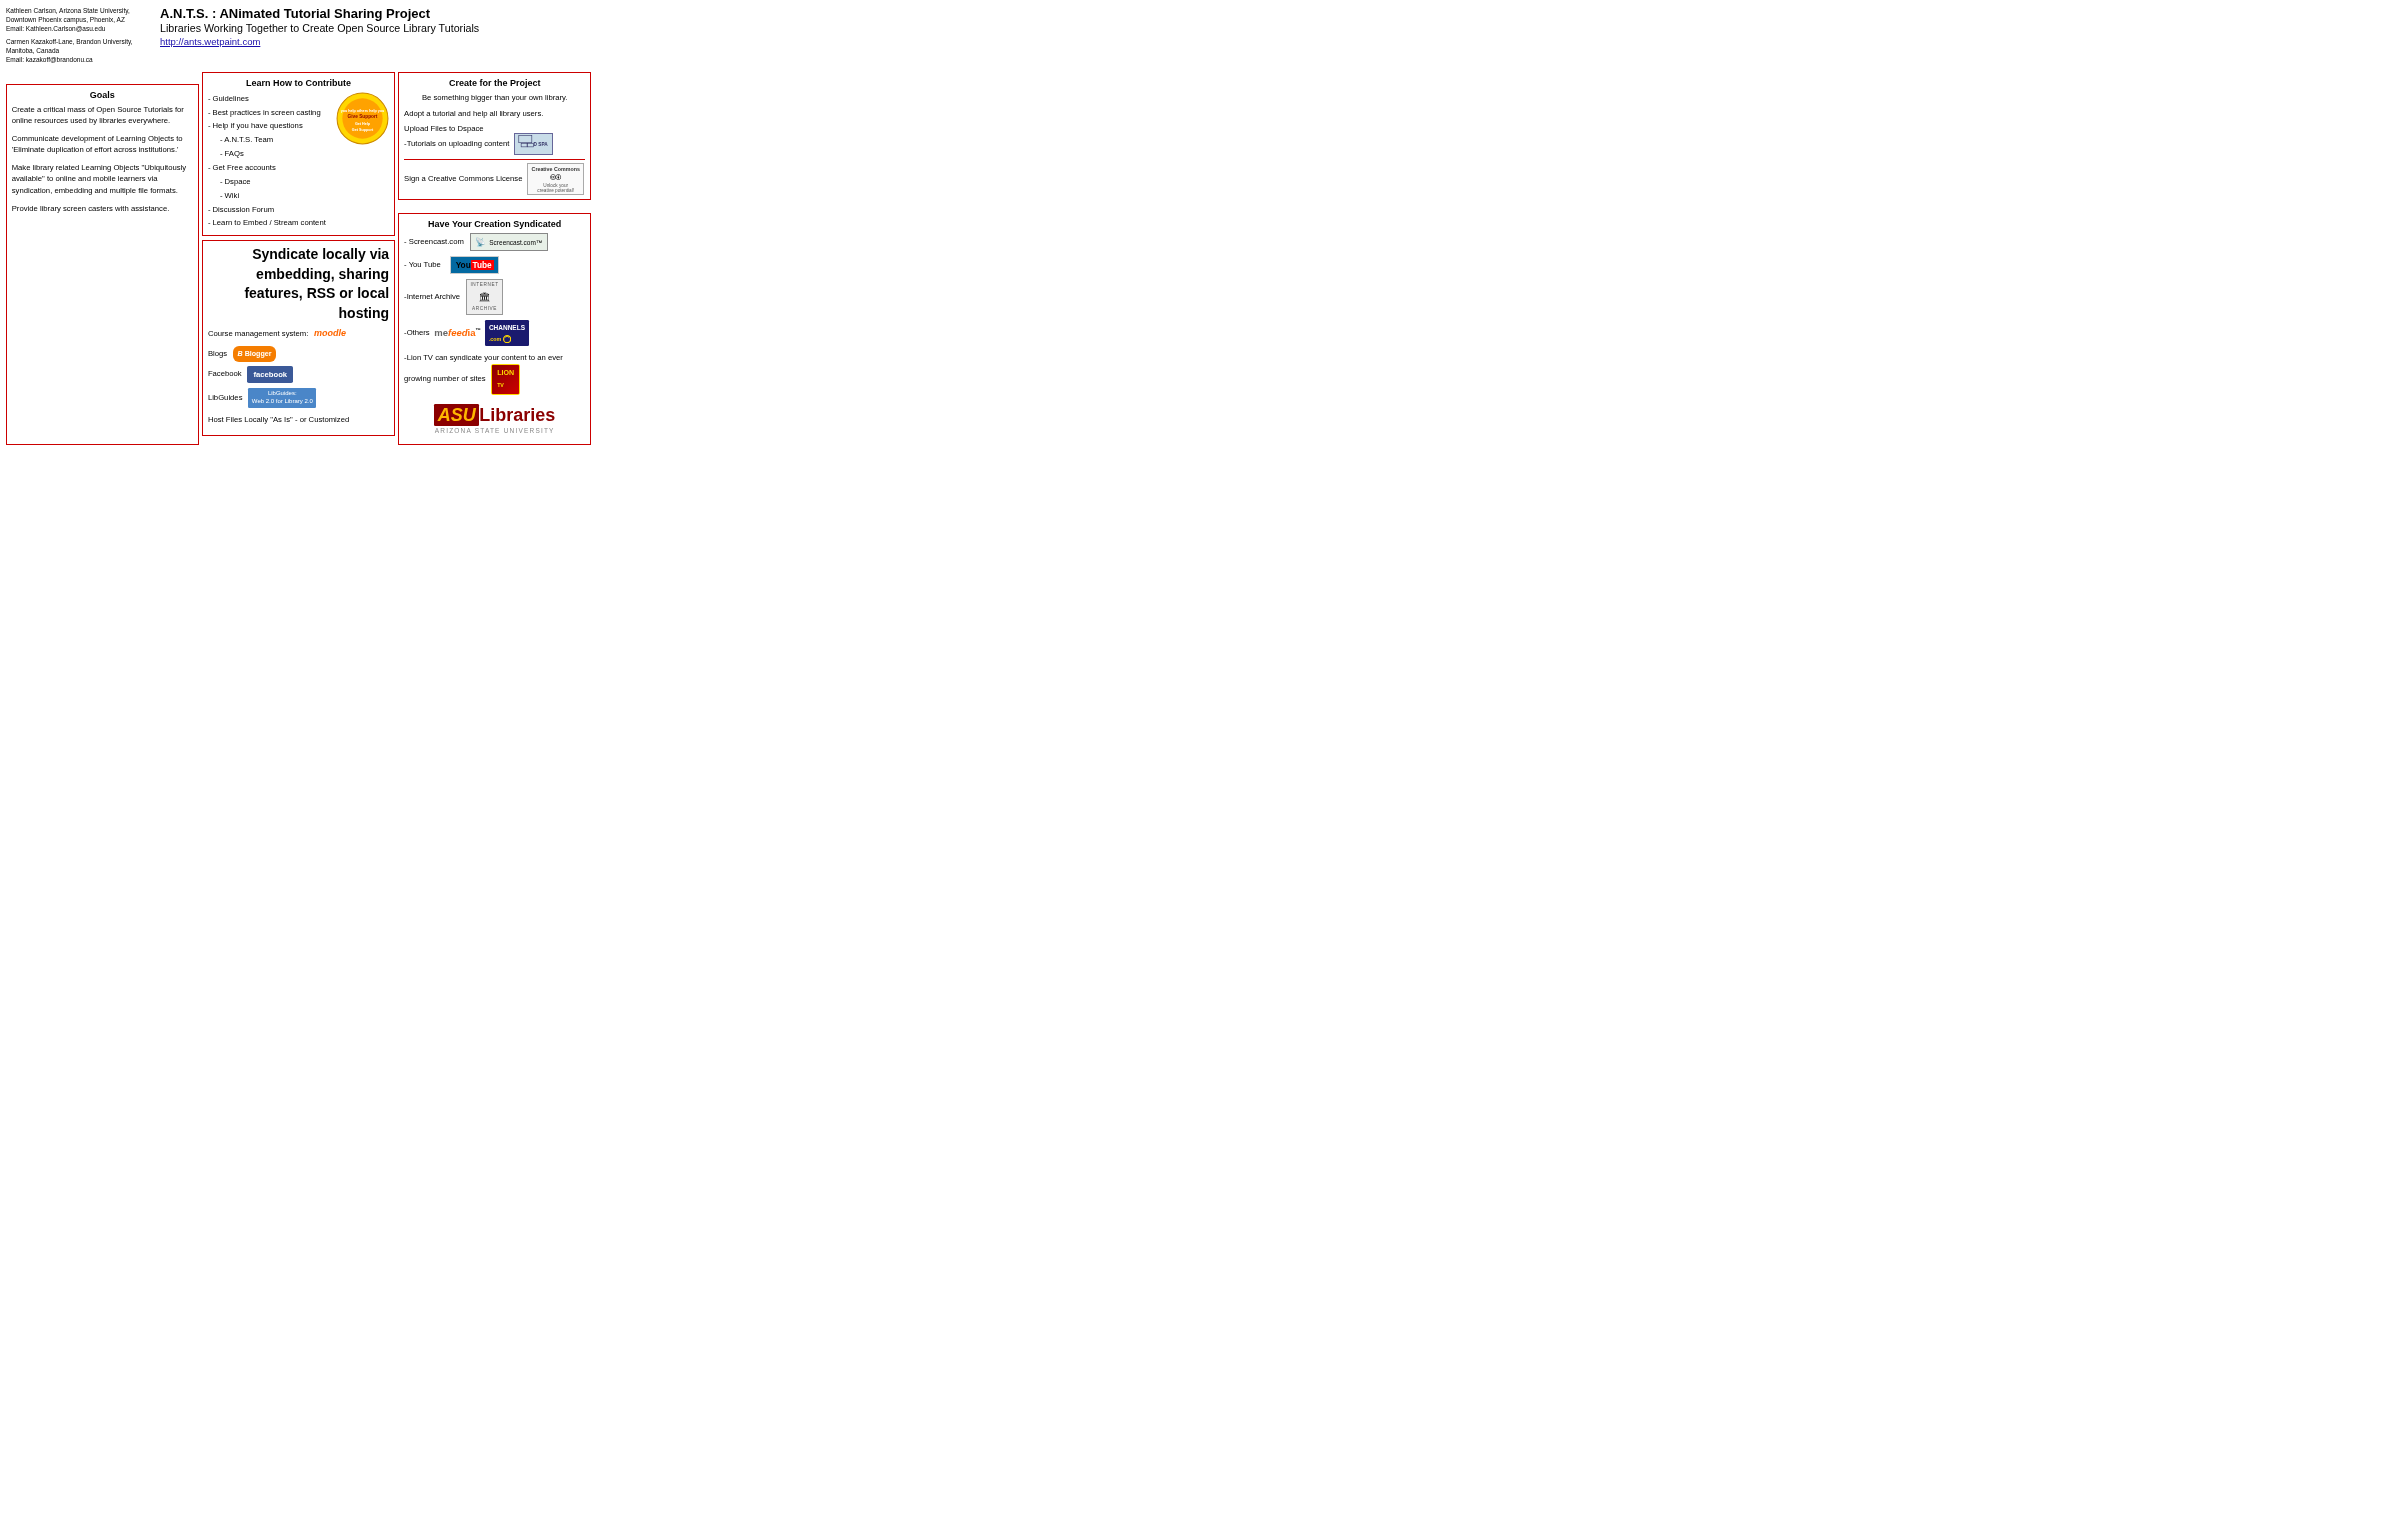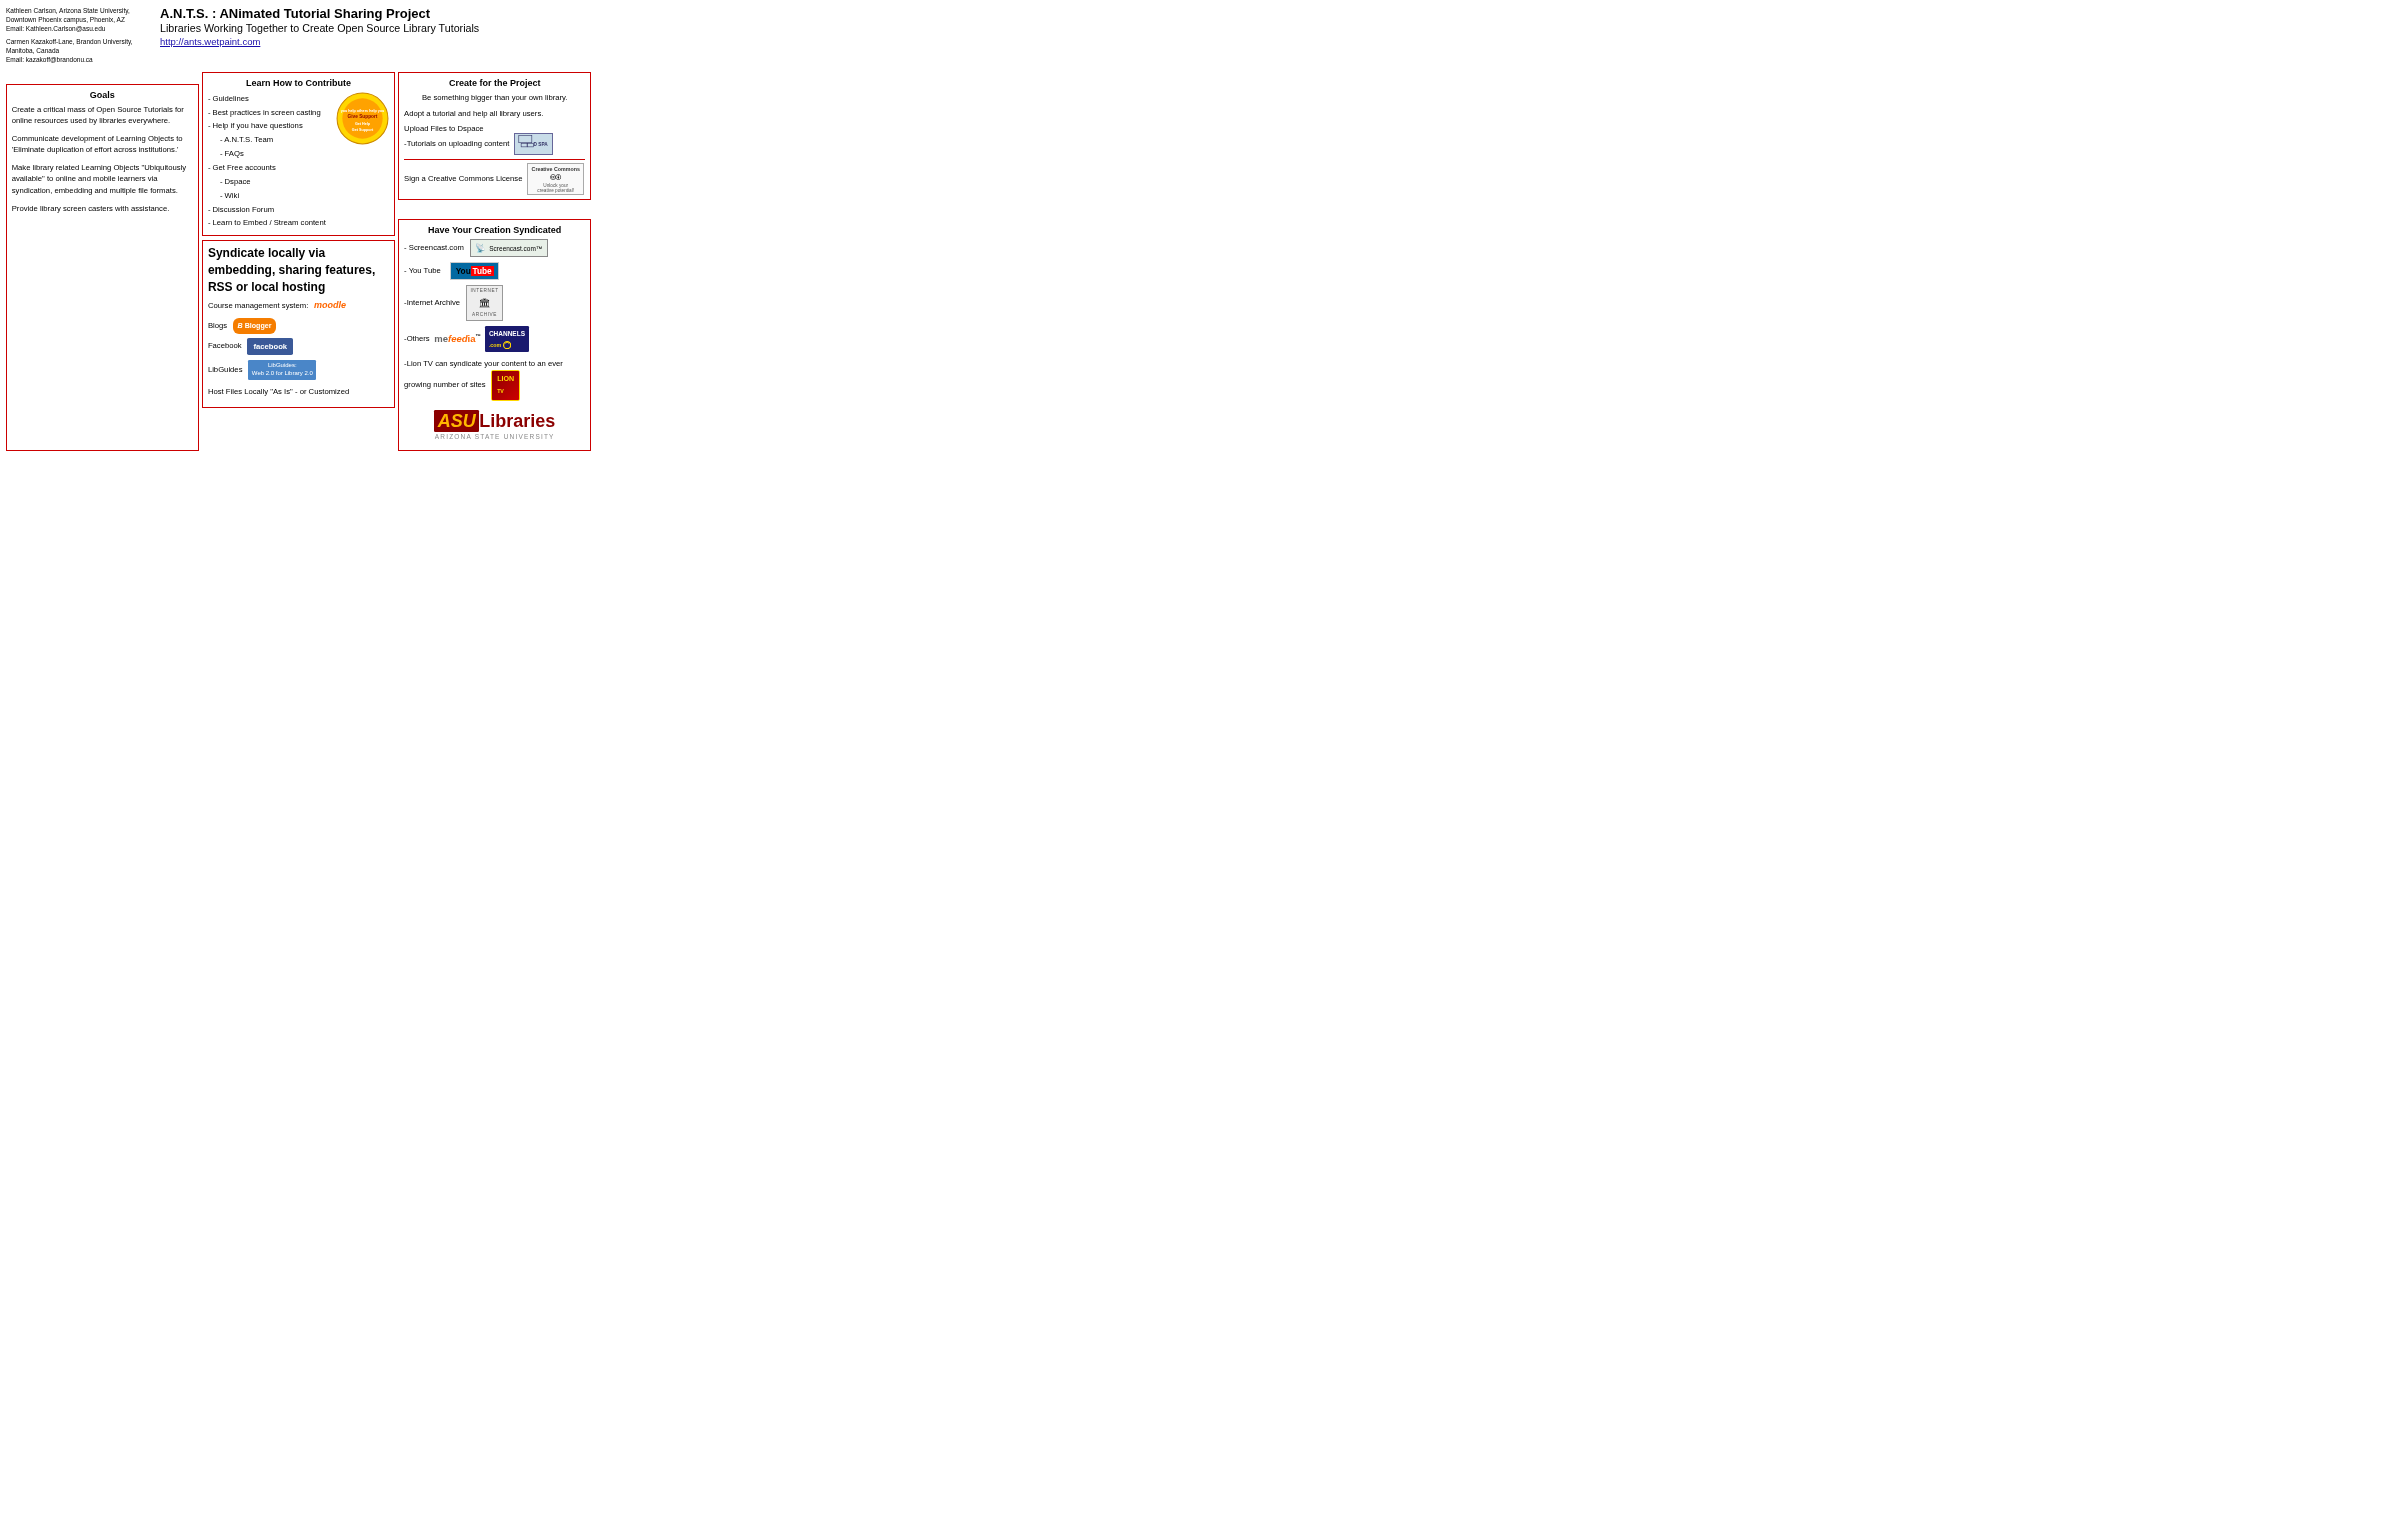--- a/index.html
+++ b/index.html
@@ -95,22 +95,22 @@
 
     
     .syndicate-panel {
       grid-column: 2;
       grid-row: 2 / 4;
       border: 1.2px solid #c00;
       padding: 4.7px;
     }
     .syndicate-panel .syn-title {
       font-weight: bold;
-      font-size: 12px;
-      text-align: left;
+      font-size: 14px;
+      text-align: right;
       margin-bottom: 2.4px;
       line-height: 1.4;
     }
 
     
     .create-panel {
       grid-column: 3;
       grid-row: 1;
     }
     .create-panel p {
@@ -319,21 +319,21 @@
 
     
     .content-grid {
       display: grid;
       grid-template-columns: 1fr 1fr 1fr;
       gap: 3.6px;
     }
 
     .col1 { display: flex; gap: 6px; margin-top: 12px; }
     .col2 { display: flex; flex-direction: column; gap: 3.6px; }
-    .col3 { display: flex; flex-direction: column; gap: 19px; }
+    .col3 { display: flex; flex-direction: column; gap: 13px; }
   </style>
 </head>
 <body>
 
 <div class="header-area">
   <div class="header-left">
     <div class="person">
       <span>Kathleen Carlson, Arizona State University,</span><br>
       <span>Downtown Phoenix campus, Phoenix, AZ</span><br>
       <span>Email: Kathleen.Carlson@asu.edu</span>

